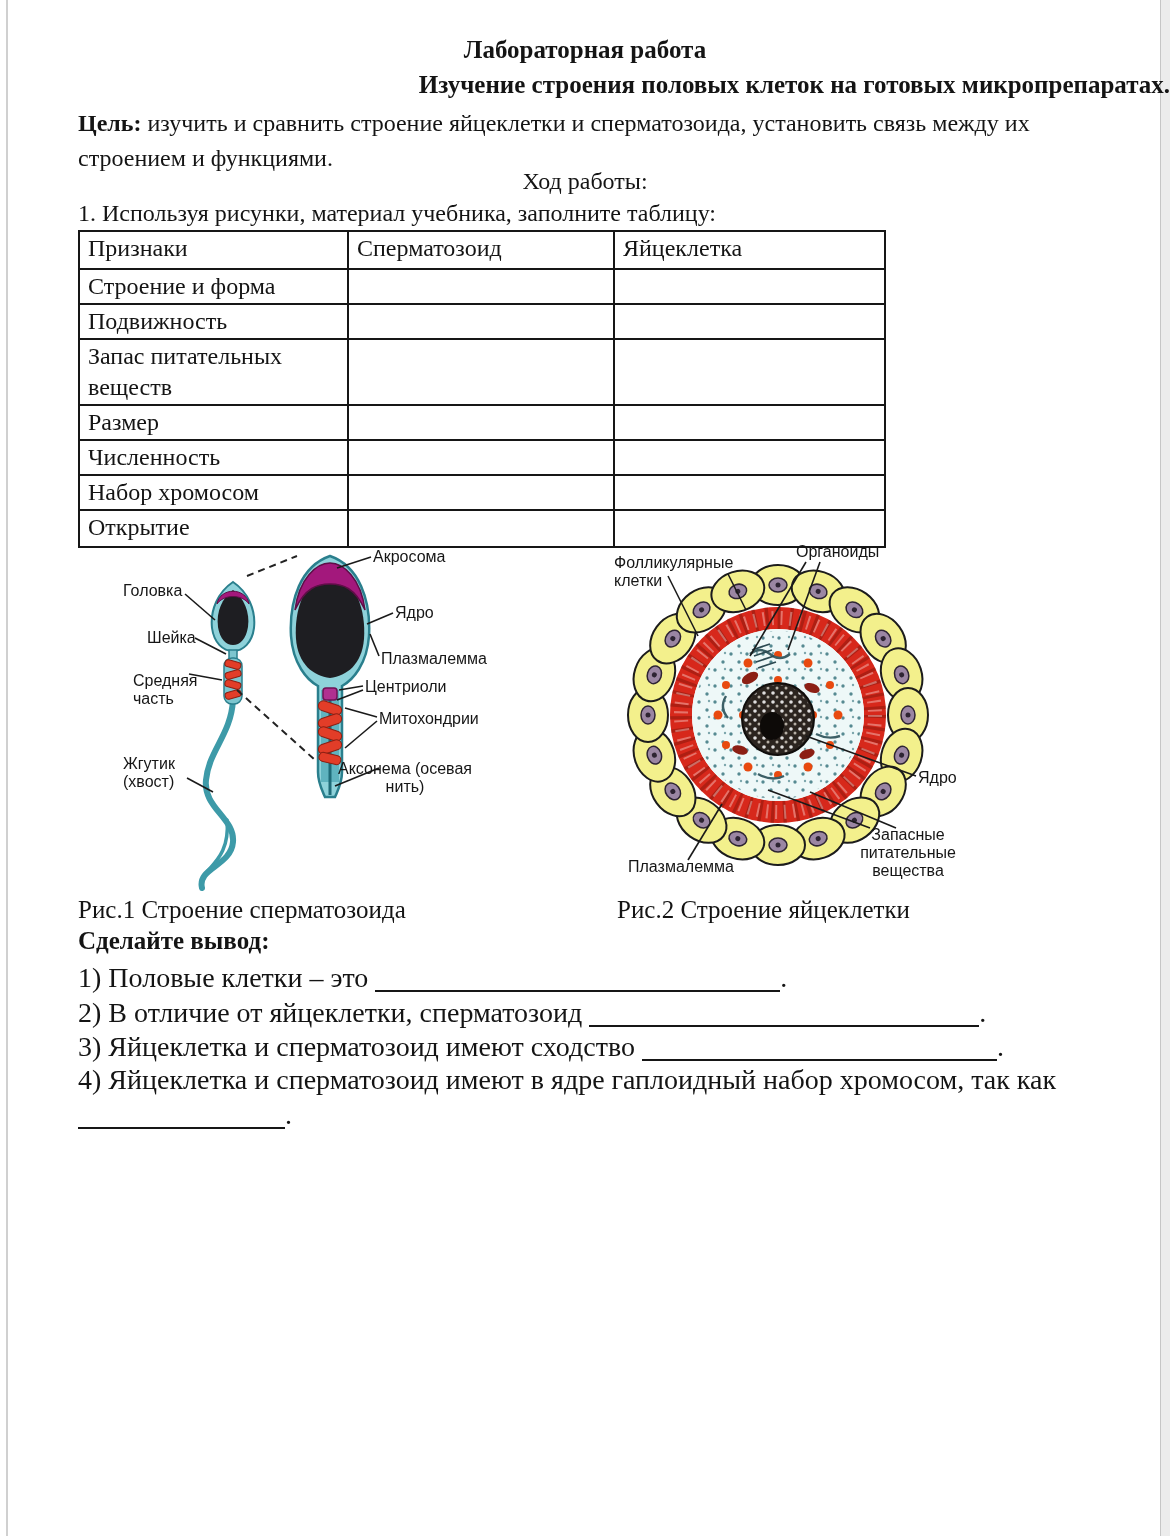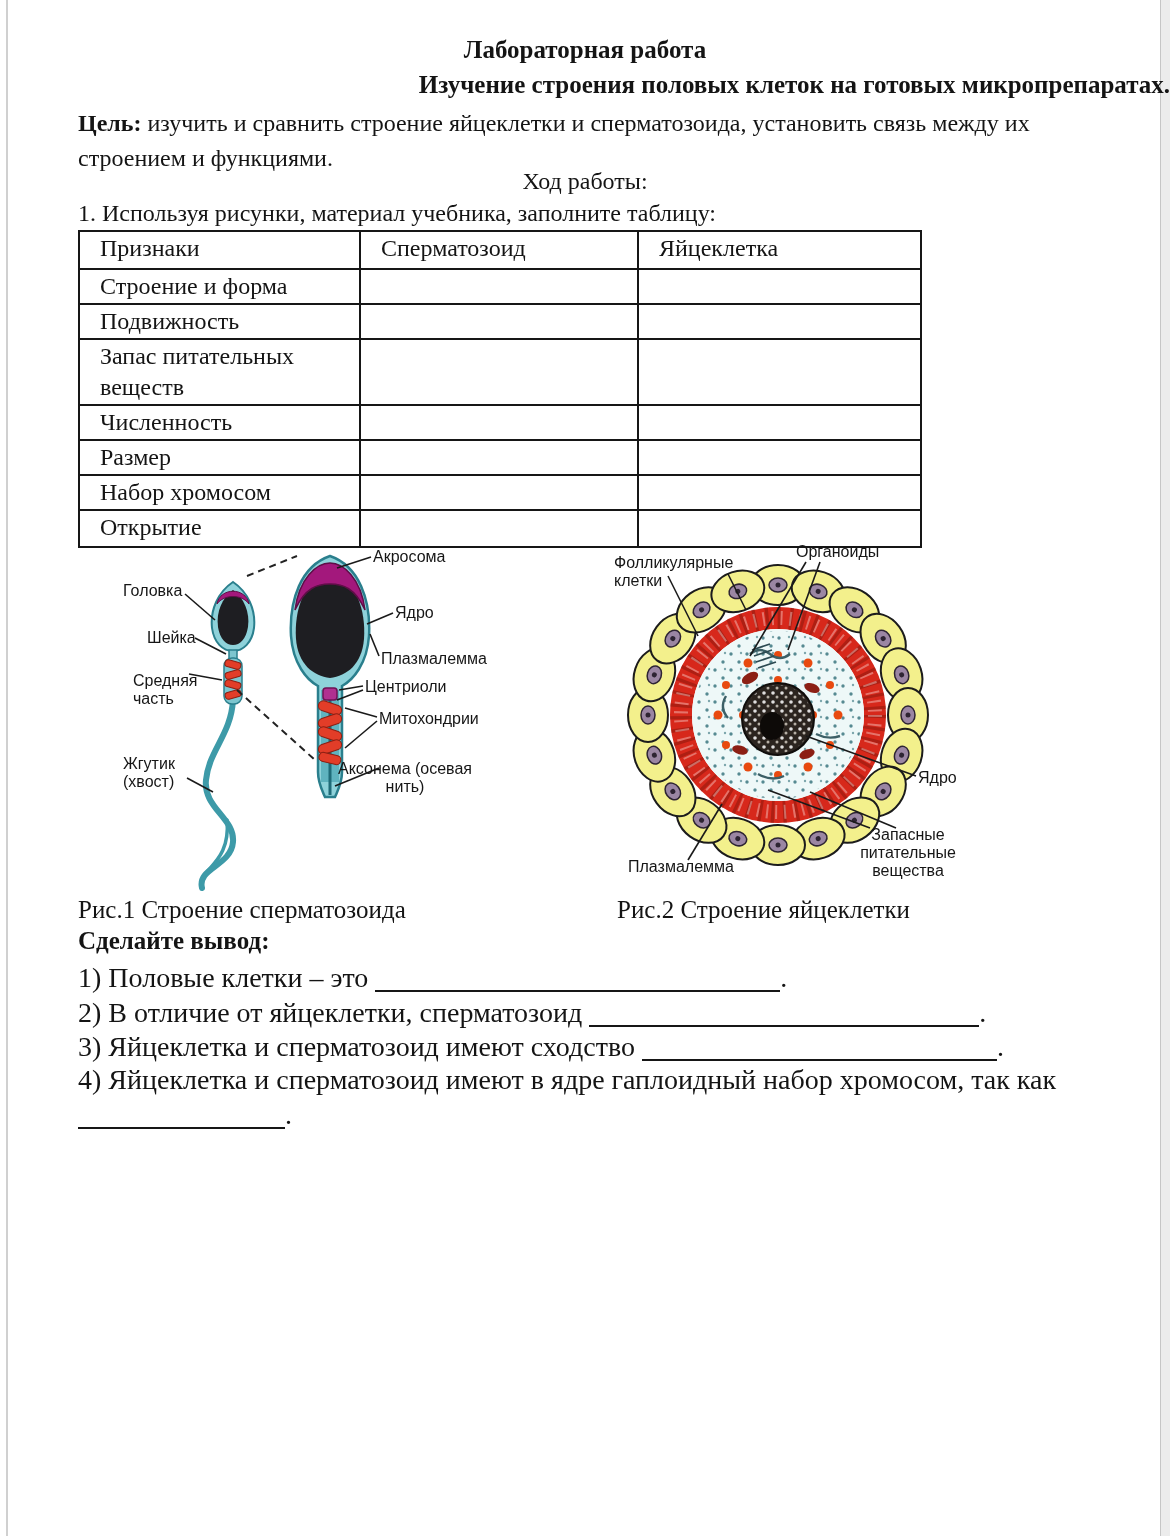--- a/index.html
+++ b/index.html
@@ -12,21 +12,21 @@
   .doc-title{position:absolute;top:36px;left:0;width:1170px;text-align:center;font-size:25px;font-weight:bold;}
   .doc-subtitle{position:absolute;top:71px;left:0;width:1170px;text-align:right;font-size:25px;font-weight:bold;}
   .goal{position:absolute;top:106px;left:78px;width:985px;font-size:24px;line-height:35px;}
   .goal b{font-weight:bold;}
   .procedure-heading{position:absolute;top:168px;left:0;width:1170px;text-align:center;font-size:24px;}
   .step1{position:absolute;top:200px;left:78px;font-size:24px;}
   table.fill-table{
     position:absolute;top:230px;left:78px;width:758px;border-collapse:collapse;table-layout:fixed;
     font-size:24px;
   }
-  table.fill-table td{border:2px solid #161616;padding:1px 6px 1px 20px;vertical-align:top;line-height:31px;}
+  table.fill-table td{border:2px solid #161616;padding:1px 6px 1px 8px;vertical-align:top;line-height:31px;}
   td.c1{width:253px;}td.c2{width:250px;}td.c3{width:255px;}
   tr.hrow td{height:34px;}
   tr.r td{height:29px;}
   tr.r-tall td{height:61px;}
   tr.r-last td{height:33px;}
   .fig{position:absolute;}
   #fig1{left:85px;top:540px;width:395px;height:358px;}
   #fig2{left:600px;top:538px;width:400px;height:358px;}
   .fig svg{position:absolute;left:0;top:0;}
   .dlabel{
@@ -71,26 +71,26 @@
       <td>Подвижность</td>
       <td></td>
       <td></td>
     </tr>
     <tr class="r-tall">
       <td>Запас питательных веществ</td>
       <td></td>
       <td></td>
     </tr>
     <tr class="r">
+      <td>Размер</td>
+      <td></td>
+      <td></td>
+    </tr>
+    <tr class="r">
       <td>Численность</td>
-      <td></td>
-      <td></td>
-    </tr>
-    <tr class="r">
-      <td>Размер</td>
       <td></td>
       <td></td>
     </tr>
     <tr class="r">
       <td>Набор хромосом</td>
       <td></td>
       <td></td>
     </tr>
     <tr class="r-last">
       <td>Открытие</td>

